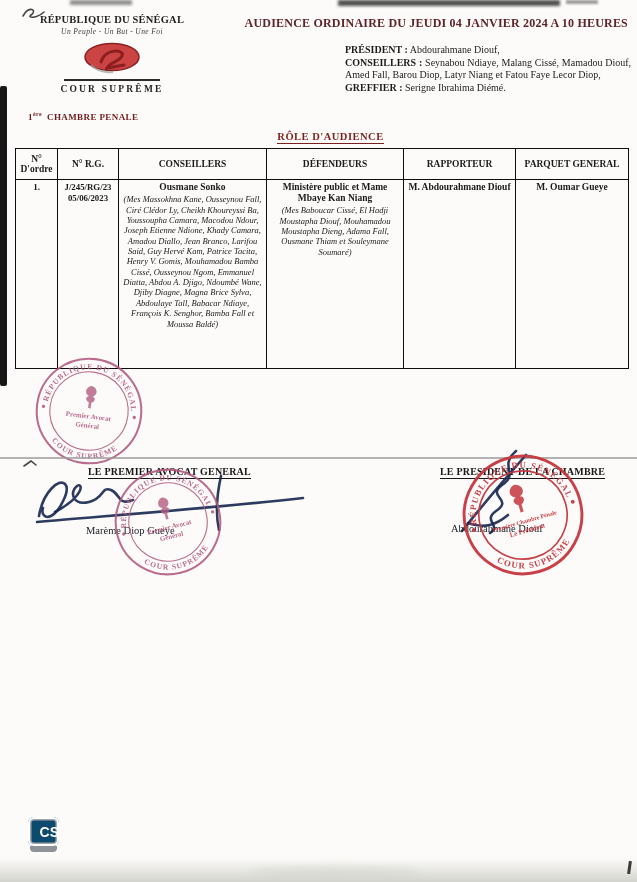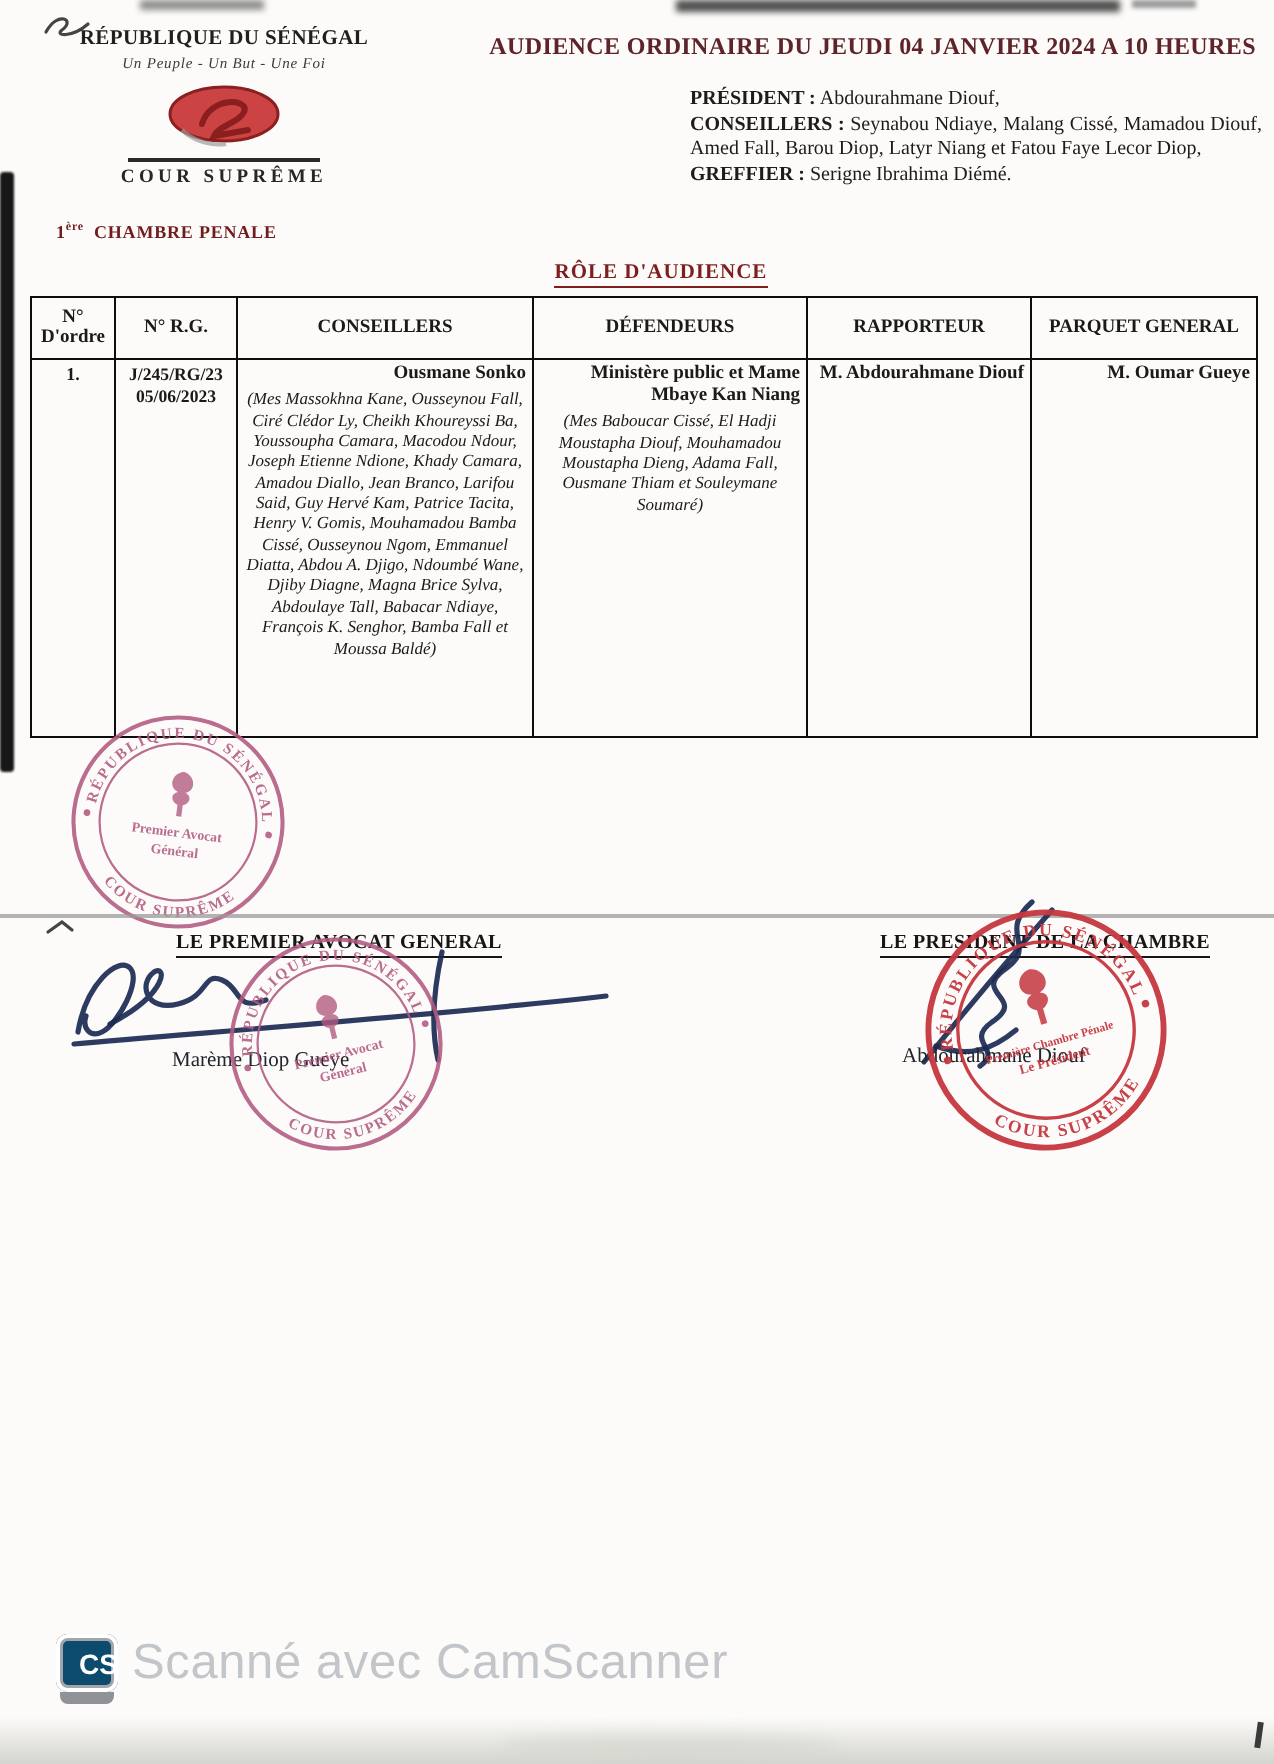--- a/index.html
+++ b/index.html
@@ -40,21 +40,21 @@
   .roll-title{display:inline-block;font-weight:bold;font-size:10.5px;color:#7d1f1f;
               border-bottom:1.6px solid #7d1f1f;padding-bottom:1px;letter-spacing:.5px;}
 
   
   table.roll{position:absolute;left:15px;top:148px;width:613px;border-collapse:collapse;table-layout:fixed;}
   table.roll td,table.roll th{border:1.7px solid #0d0d0d;padding:2px 3px;vertical-align:top;}
   table.roll th{font-weight:bold;font-size:9.5px;line-height:1.1;text-align:center;vertical-align:middle;height:26px;}
   .cell-center{text-align:center;}
   .cell-bold{font-weight:bold;font-size:9px;}
   .row-main td{height:184px;}
-  .party-name{font-weight:bold;font-size:9.5px;line-height:1.18;text-align:right;}
+  .party-name{font-weight:bold;font-size:9.5px;line-height:1.18;text-align:center;}
   .counsel{font-style:italic;font-size:8.5px;line-height:1.22;text-align:center;margin-top:1px;}
   .rg{font-weight:bold;font-size:8.8px;text-align:center;line-height:1.3;}
 
   .date-line{position:absolute;left:340px;top:366px;width:272px;text-align:right;
              font-weight:bold;font-size:10px;color:#141414;}
 
   
   .sig-title{position:absolute;font-weight:bold;font-size:10px;color:#161616;letter-spacing:.2px;
              border-bottom:1.6px solid #161616;padding-bottom:1px;}
   .sig-title.left{left:88px;top:466px;}
@@ -261,19 +261,18 @@
       <text class="center-l2" x="60" y="77" text-anchor="middle">Le Président</text>
       <circle class="side-dot" cx="11" cy="61" r="1.8"></circle>
       <circle class="side-dot" cx="109" cy="61" r="1.8"></circle>
     </svg>
   </div>
 
   <div class="cs-badge">
       <span>CS</span>
     </div>
   <div class="cs-badge-tab"></div>
-  <div class="cs-text">Scanné avec CamScanner</div>
 
   <div class="artifact a-smudge"></div>
   <div class="artifact a-bottom"></div>
   <div class="artifact a-br-mark"></div>
 
 </div>
 
 </body></html>

